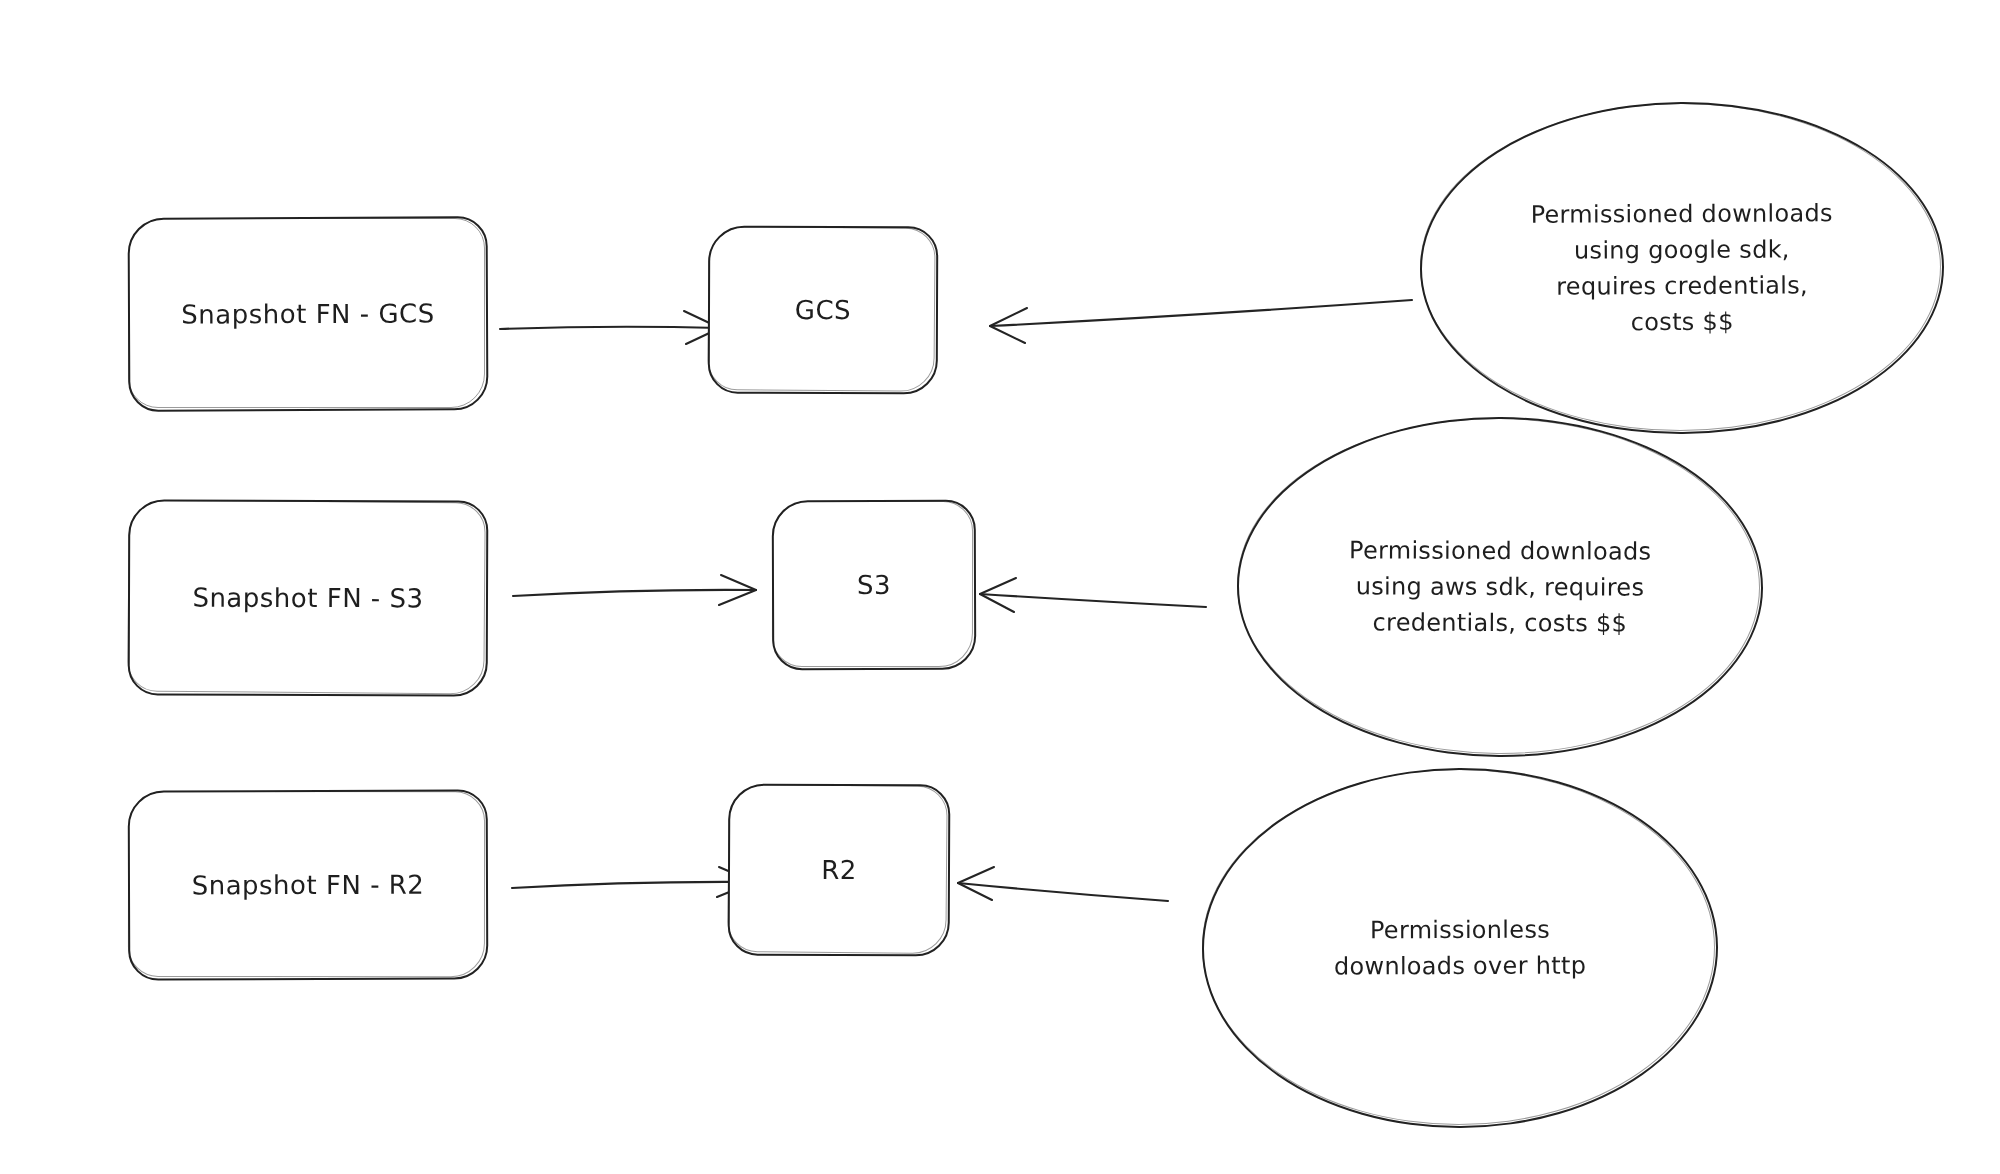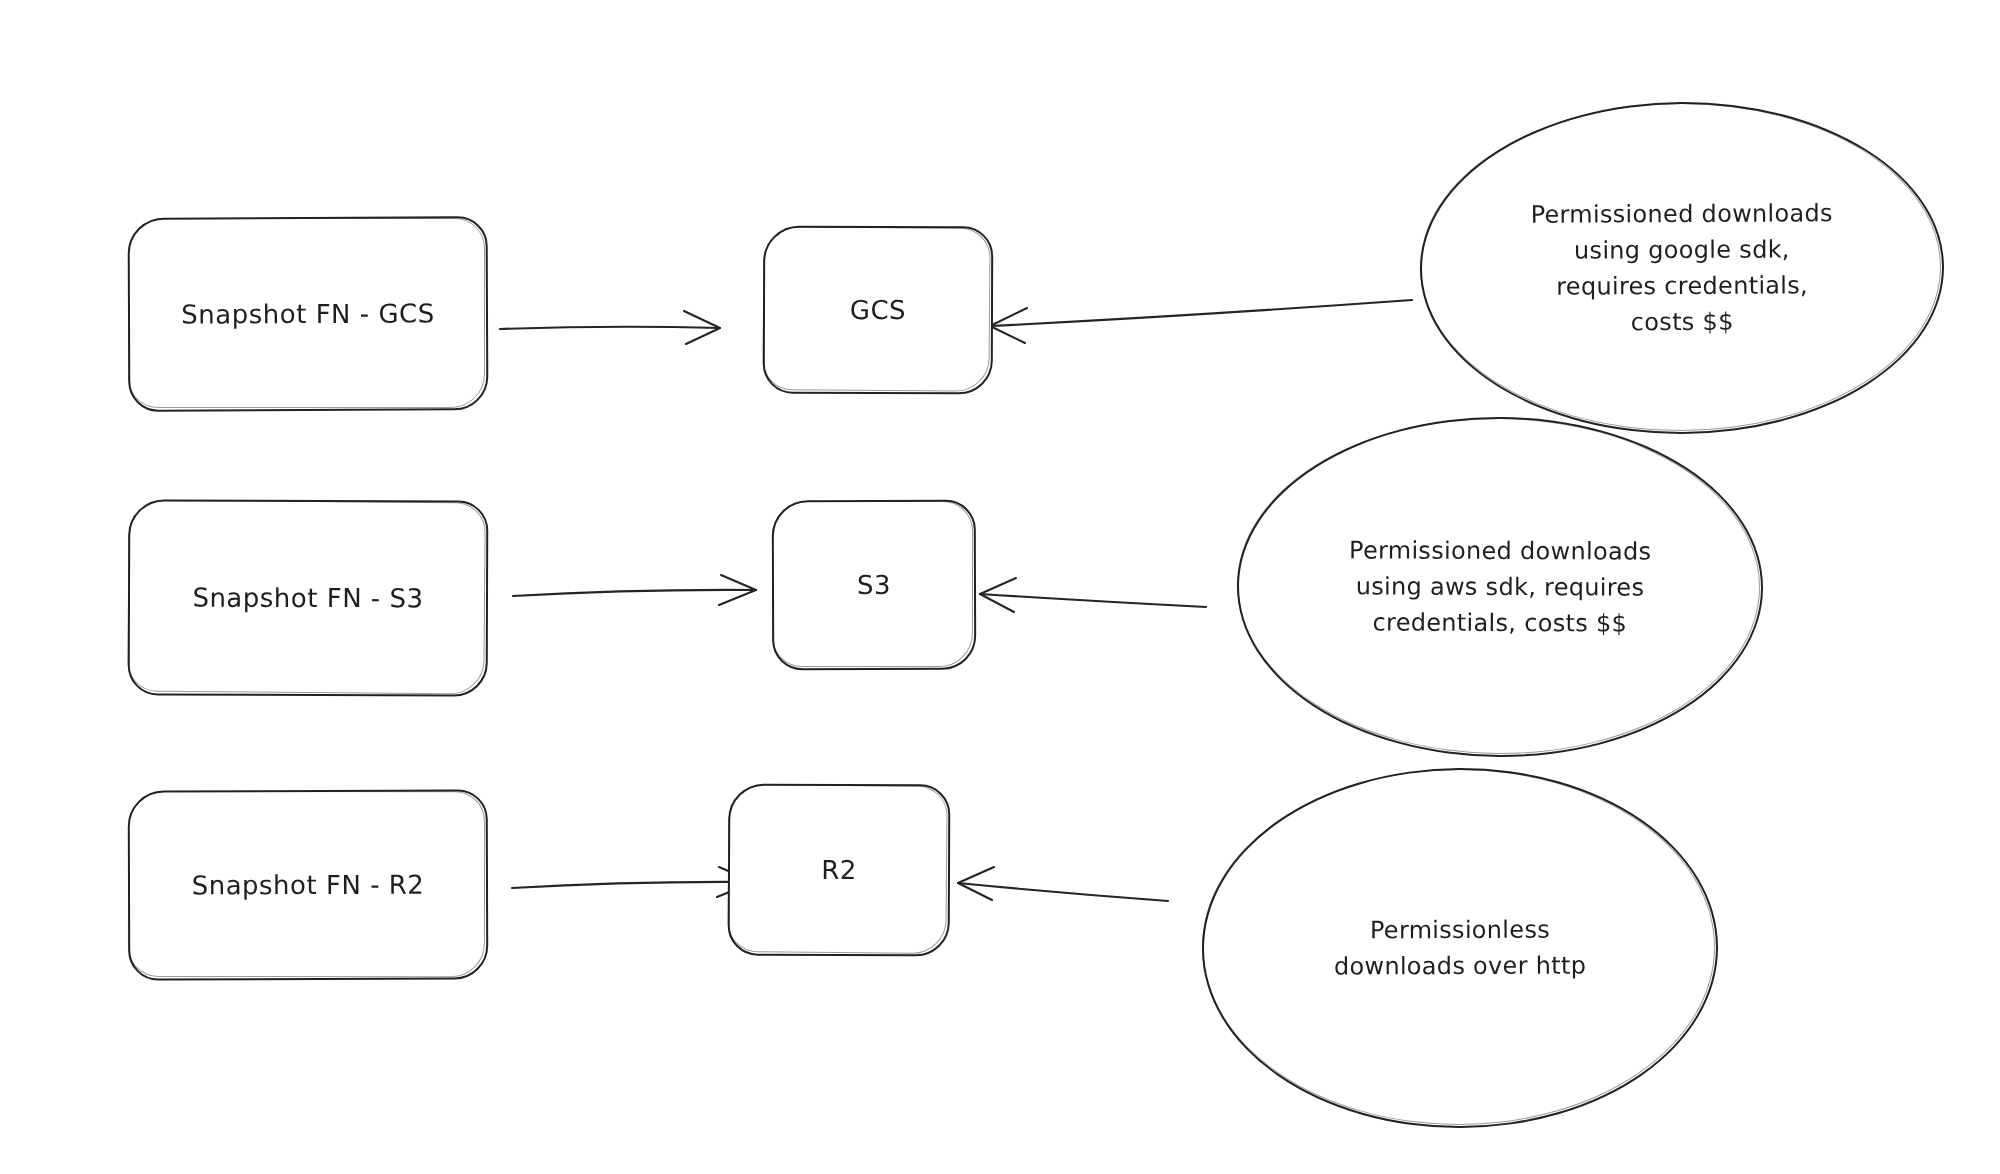--- a/index.html
+++ b/index.html
@@ -61,21 +61,21 @@
   }
   .note-text {
     font-size: 24px;
     line-height: 36px;
     letter-spacing: 0.3px;
     padding: 0 44px;
   }
 
   
   .r1-source  { left: 128px;  top: 217px; width: 360px; height: 194px; transform: rotate(-0.25deg); }
-  .r1-target  { left: 763px;  top: 226px; width: 230px; height: 168px; transform: rotate(0.2deg); }
+  .r1-target  { left: 708px;  top: 226px; width: 230px; height: 168px; transform: rotate(0.2deg); }
   .r1-note    { left: 1420px; top: 102px; width: 524px; height: 332px; transform: rotate(-0.3deg); }
 
   
   .r2-source  { left: 128px;  top: 500px; width: 360px; height: 196px; transform: rotate(0.2deg); }
   .r2-target  { left: 772px;  top: 500px; width: 204px; height: 170px; transform: rotate(-0.2deg); }
   .r2-note    { left: 1237px; top: 417px; width: 526px; height: 340px; transform: rotate(0.25deg); }
 
   
   .r3-source  { left: 128px;  top: 790px; width: 360px; height: 190px; transform: rotate(-0.2deg); }
   .r3-target  { left: 728px;  top: 784px; width: 222px; height: 172px; transform: rotate(0.25deg); }

